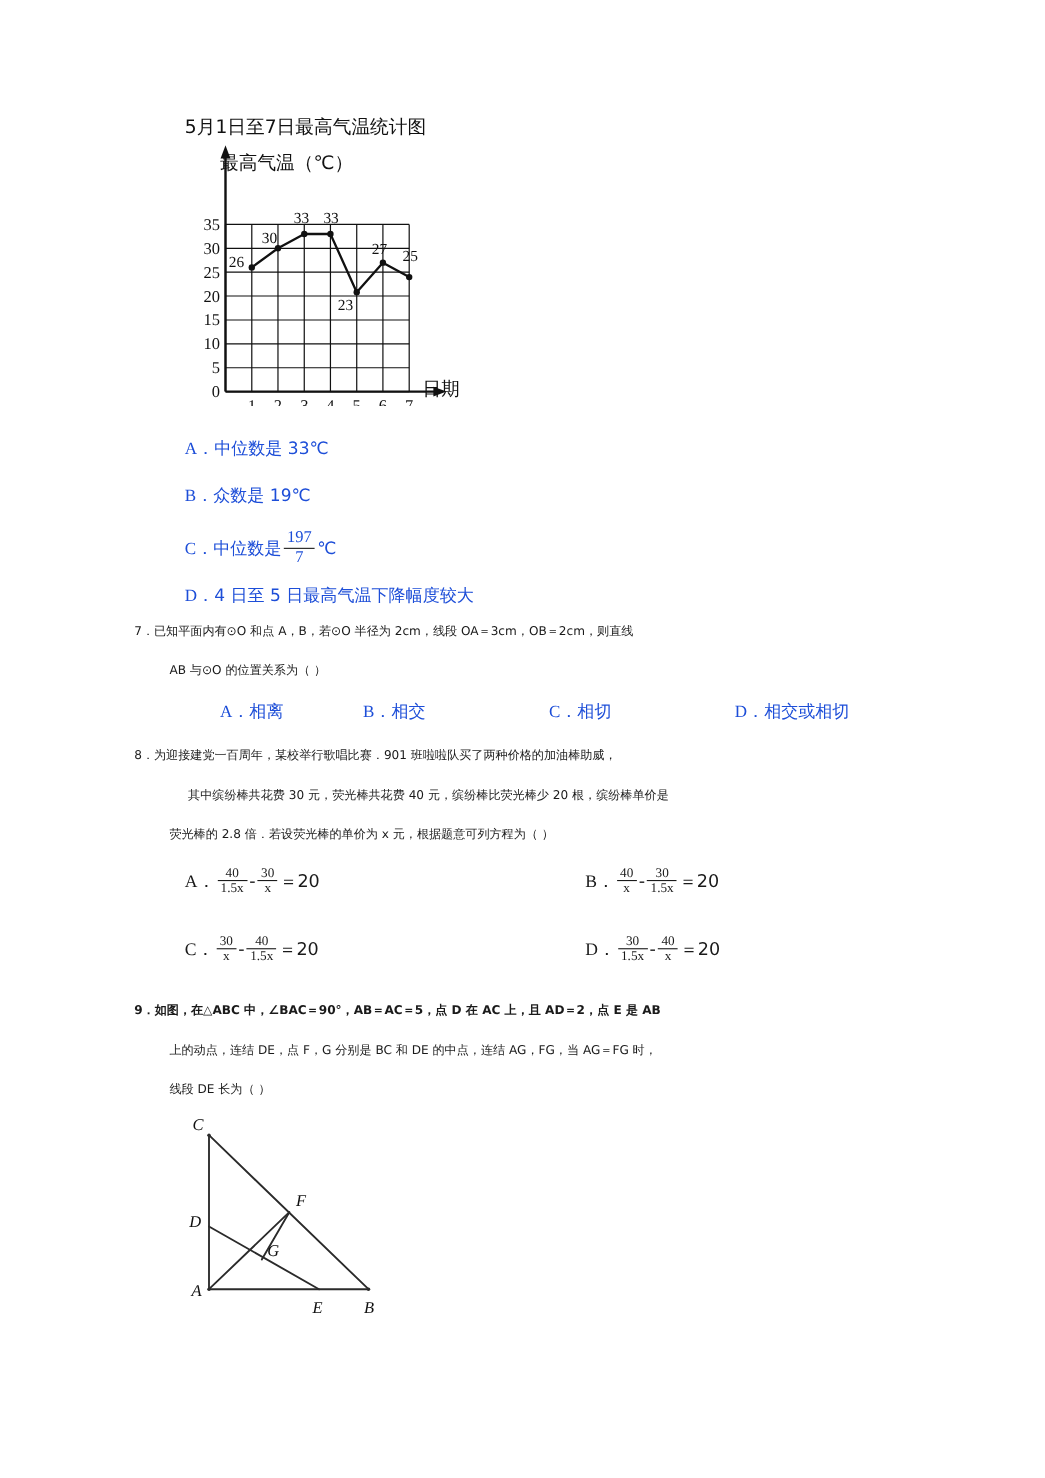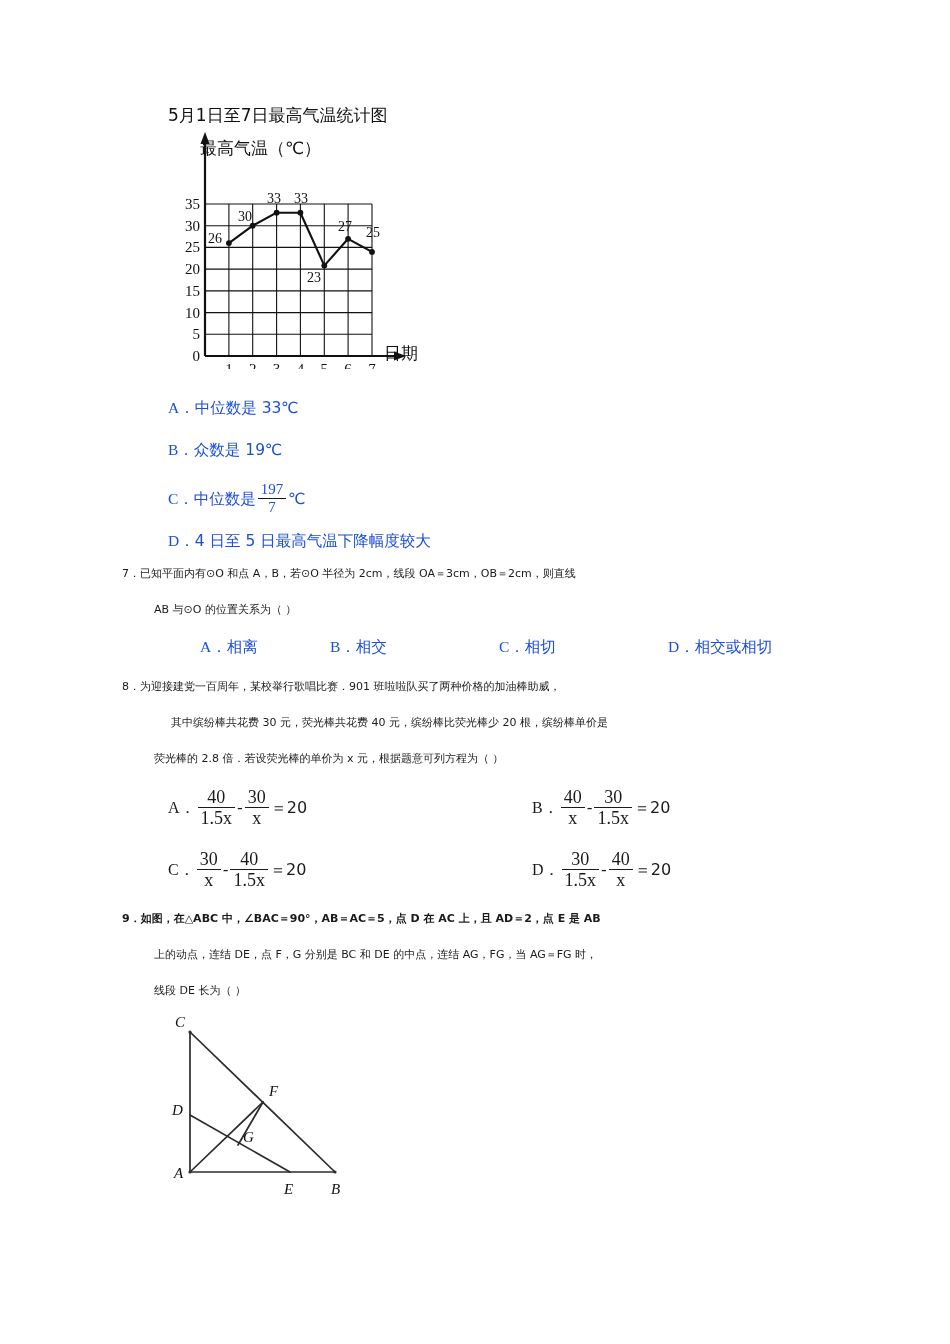--- a/index.html
+++ b/index.html
@@ -119,21 +119,21 @@
     line-height: 1.15;
   }
   .frac-serif { font-family: "Liberation Serif", "DejaVu Serif", serif; }
 
   .eqrow {
     position: absolute;
     font-size: 16px;
     white-space: nowrap;
     font-family: "DejaVu Sans", "Liberation Sans", sans-serif;
   }
-  .eqrow .frac { font-size: 18px; }
+  .eqrow .frac { font-size: 12px; }
 
   
   #geo-figure {
     position: absolute;
     left: 150px;
     top: 1002px;
     width: 240px;
     height: 215px;
   }
   .geo-lbl {

